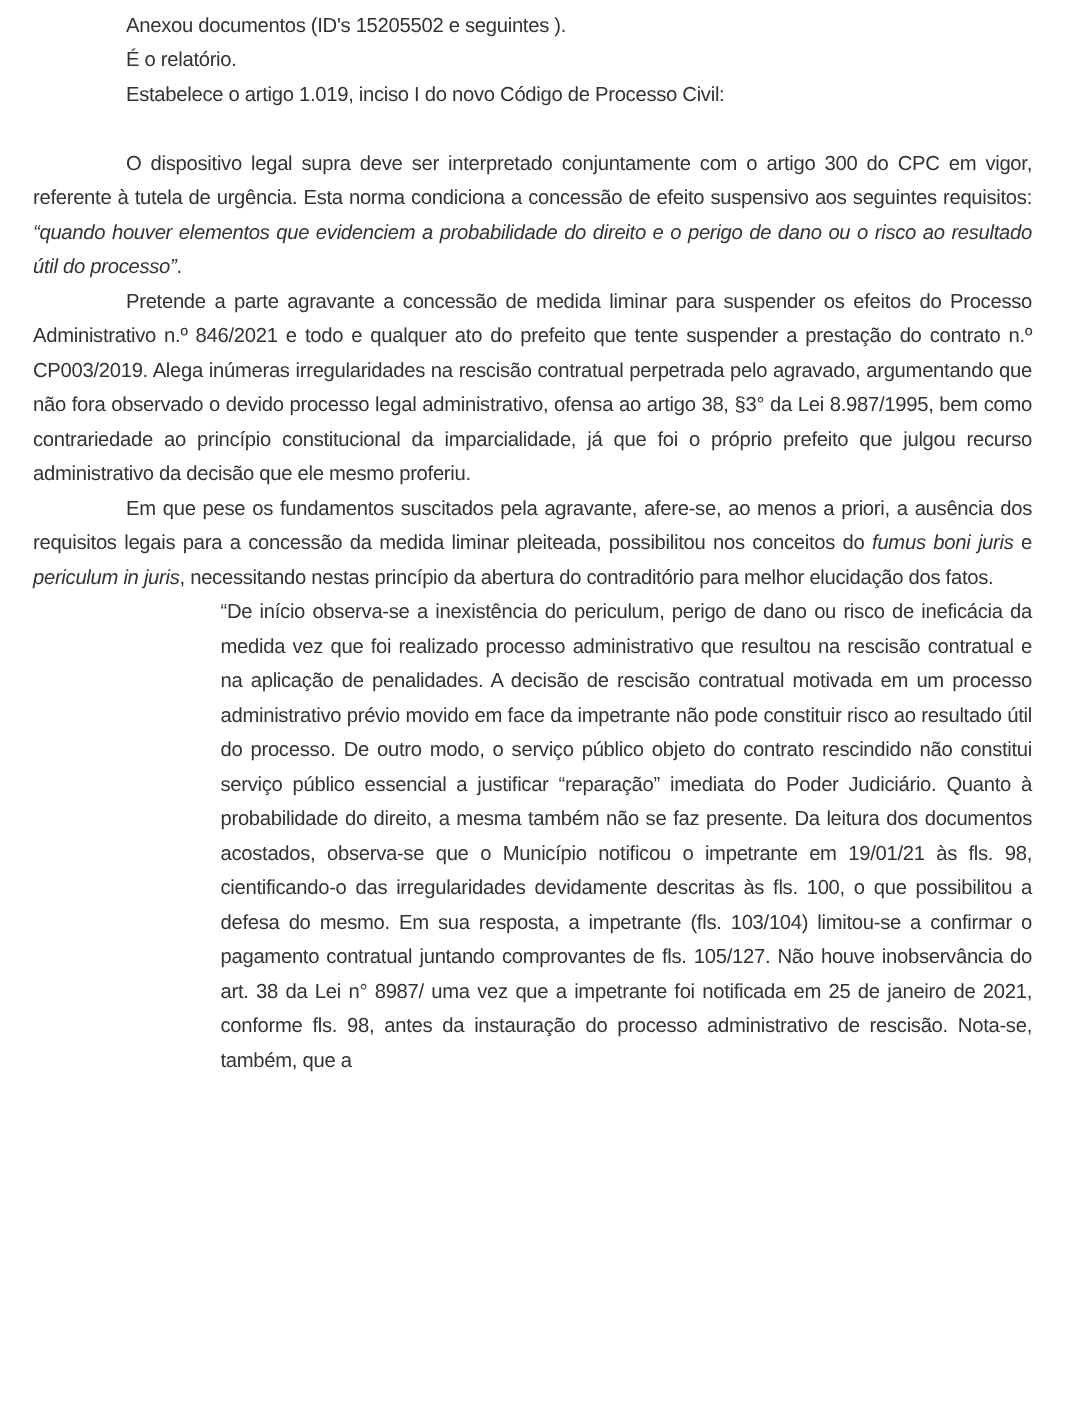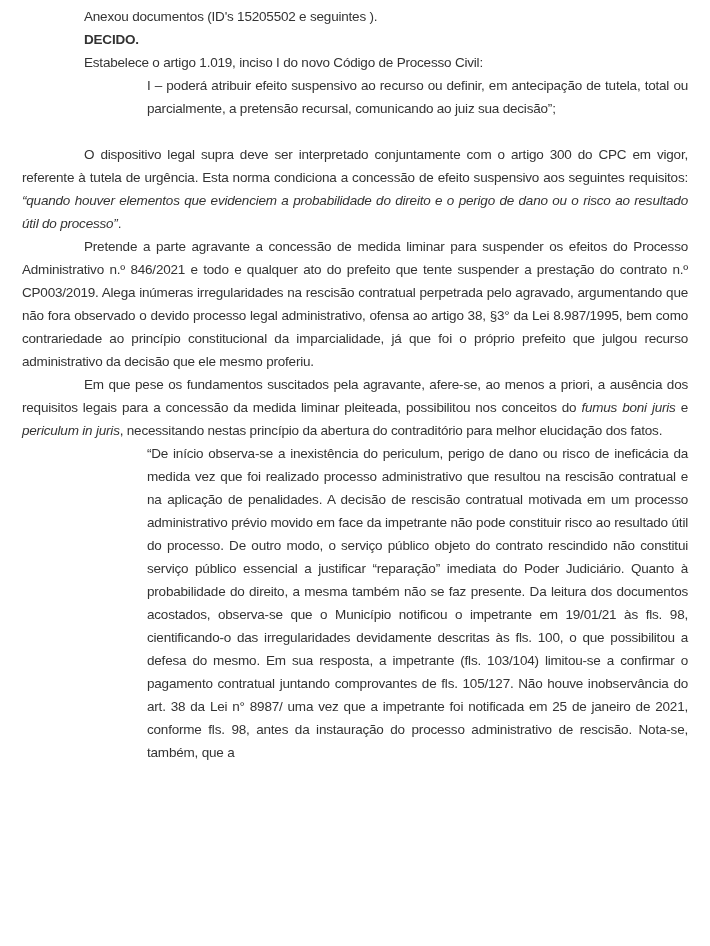--- a/index.html
+++ b/index.html
@@ -33,23 +33,22 @@
   }
   .gap { margin-top: 23px; }
   .page b { font-weight: bold; }
   .page i { font-style: italic; }
 </style>
 </head>
 <body>
 
 <div class="page">
   <p class="para"><span>Anexou documentos (ID's 15205502 e seguintes ).</span></p>
-  <p class="para"><b>DECIDO.</b></p>
+  <p class="para"><span>É o relatório.</span></p>
   <p class="para"><span>Estabelece o artigo 1.019, inciso I do novo Código de Processo Civil:</span></p>
 
-  <blockquote class="quote"><span>I – poderá atribuir efeito suspensivo ao recurso ou definir, em antecipação de tutela, total ou parcialmente, a pretensão recursal, comunicando ao juiz sua decisão”;</span></blockquote>
 
   <p class="para gap"><span>O dispositivo legal supra deve ser interpretado conjuntamente com o artigo 300 do CPC em vigor, referente à tutela de urgência. Esta norma condiciona a concessão de efeito suspensivo aos seguintes requisitos: </span><i>“quando houver elementos que evidenciem a probabilidade do direito e o perigo de dano ou o risco ao resultado útil do processo”</i><span>.</span></p>
   <p class="para"><span>Pretende a parte agravante a concessão de medida liminar para suspender os efeitos do Processo Administrativo n.º 846/2021 e todo e qualquer ato do prefeito que tente suspender a prestação do contrato n.º CP003/2019. Alega inúmeras irregularidades na rescisão contratual perpetrada pelo agravado, argumentando que não fora observado o devido processo legal administrativo, ofensa ao artigo 38, §3° da Lei 8.987/1995, bem como contrariedade ao princípio constitucional da imparcialidade, já que foi o próprio prefeito que julgou recurso administrativo da decisão que ele mesmo proferiu.</span></p>
   <p class="para"><span>Em que pese os fundamentos suscitados pela agravante, afere-se, ao menos a priori, a ausência dos requisitos legais para a concessão da medida liminar pleiteada, possibilitou nos conceitos do </span><i>fumus boni juris</i><span> e </span><i>periculum in juris</i><span>, necessitando nestas princípio da abertura do contraditório para melhor elucidação dos fatos.</span></p>
 
   <blockquote class="quote"><span>“De início observa-se a inexistência do periculum, perigo de dano ou risco de ineficácia da medida vez que foi realizado processo administrativo que resultou na rescisão contratual e na aplicação de penalidades. A decisão de rescisão contratual motivada em um processo administrativo prévio movido em face da impetrante não pode constituir risco ao resultado útil do processo. De outro modo, o serviço público objeto do contrato rescindido não constitui serviço público essencial a justificar “reparação” imediata do Poder Judiciário. Quanto à probabilidade do direito, a mesma também não se faz presente. Da leitura dos documentos acostados, observa-se que o Município notificou o impetrante em 19/01/21 às fls. 98, cientificando-o das irregularidades devidamente descritas às fls. 100, o que possibilitou a defesa do mesmo. Em sua resposta, a impetrante (fls. 103/104) limitou-se a confirmar o pagamento contratual juntando comprovantes de fls. 105/127. Não houve inobservância do art. 38 da Lei n° 8987/ uma vez que a impetrante foi notificada em 25 de janeiro de 2021, conforme fls. 98, antes da instauração do processo administrativo de rescisão. Nota-se, também, que a</span></blockquote>
 </div>
 
 </body></html>

